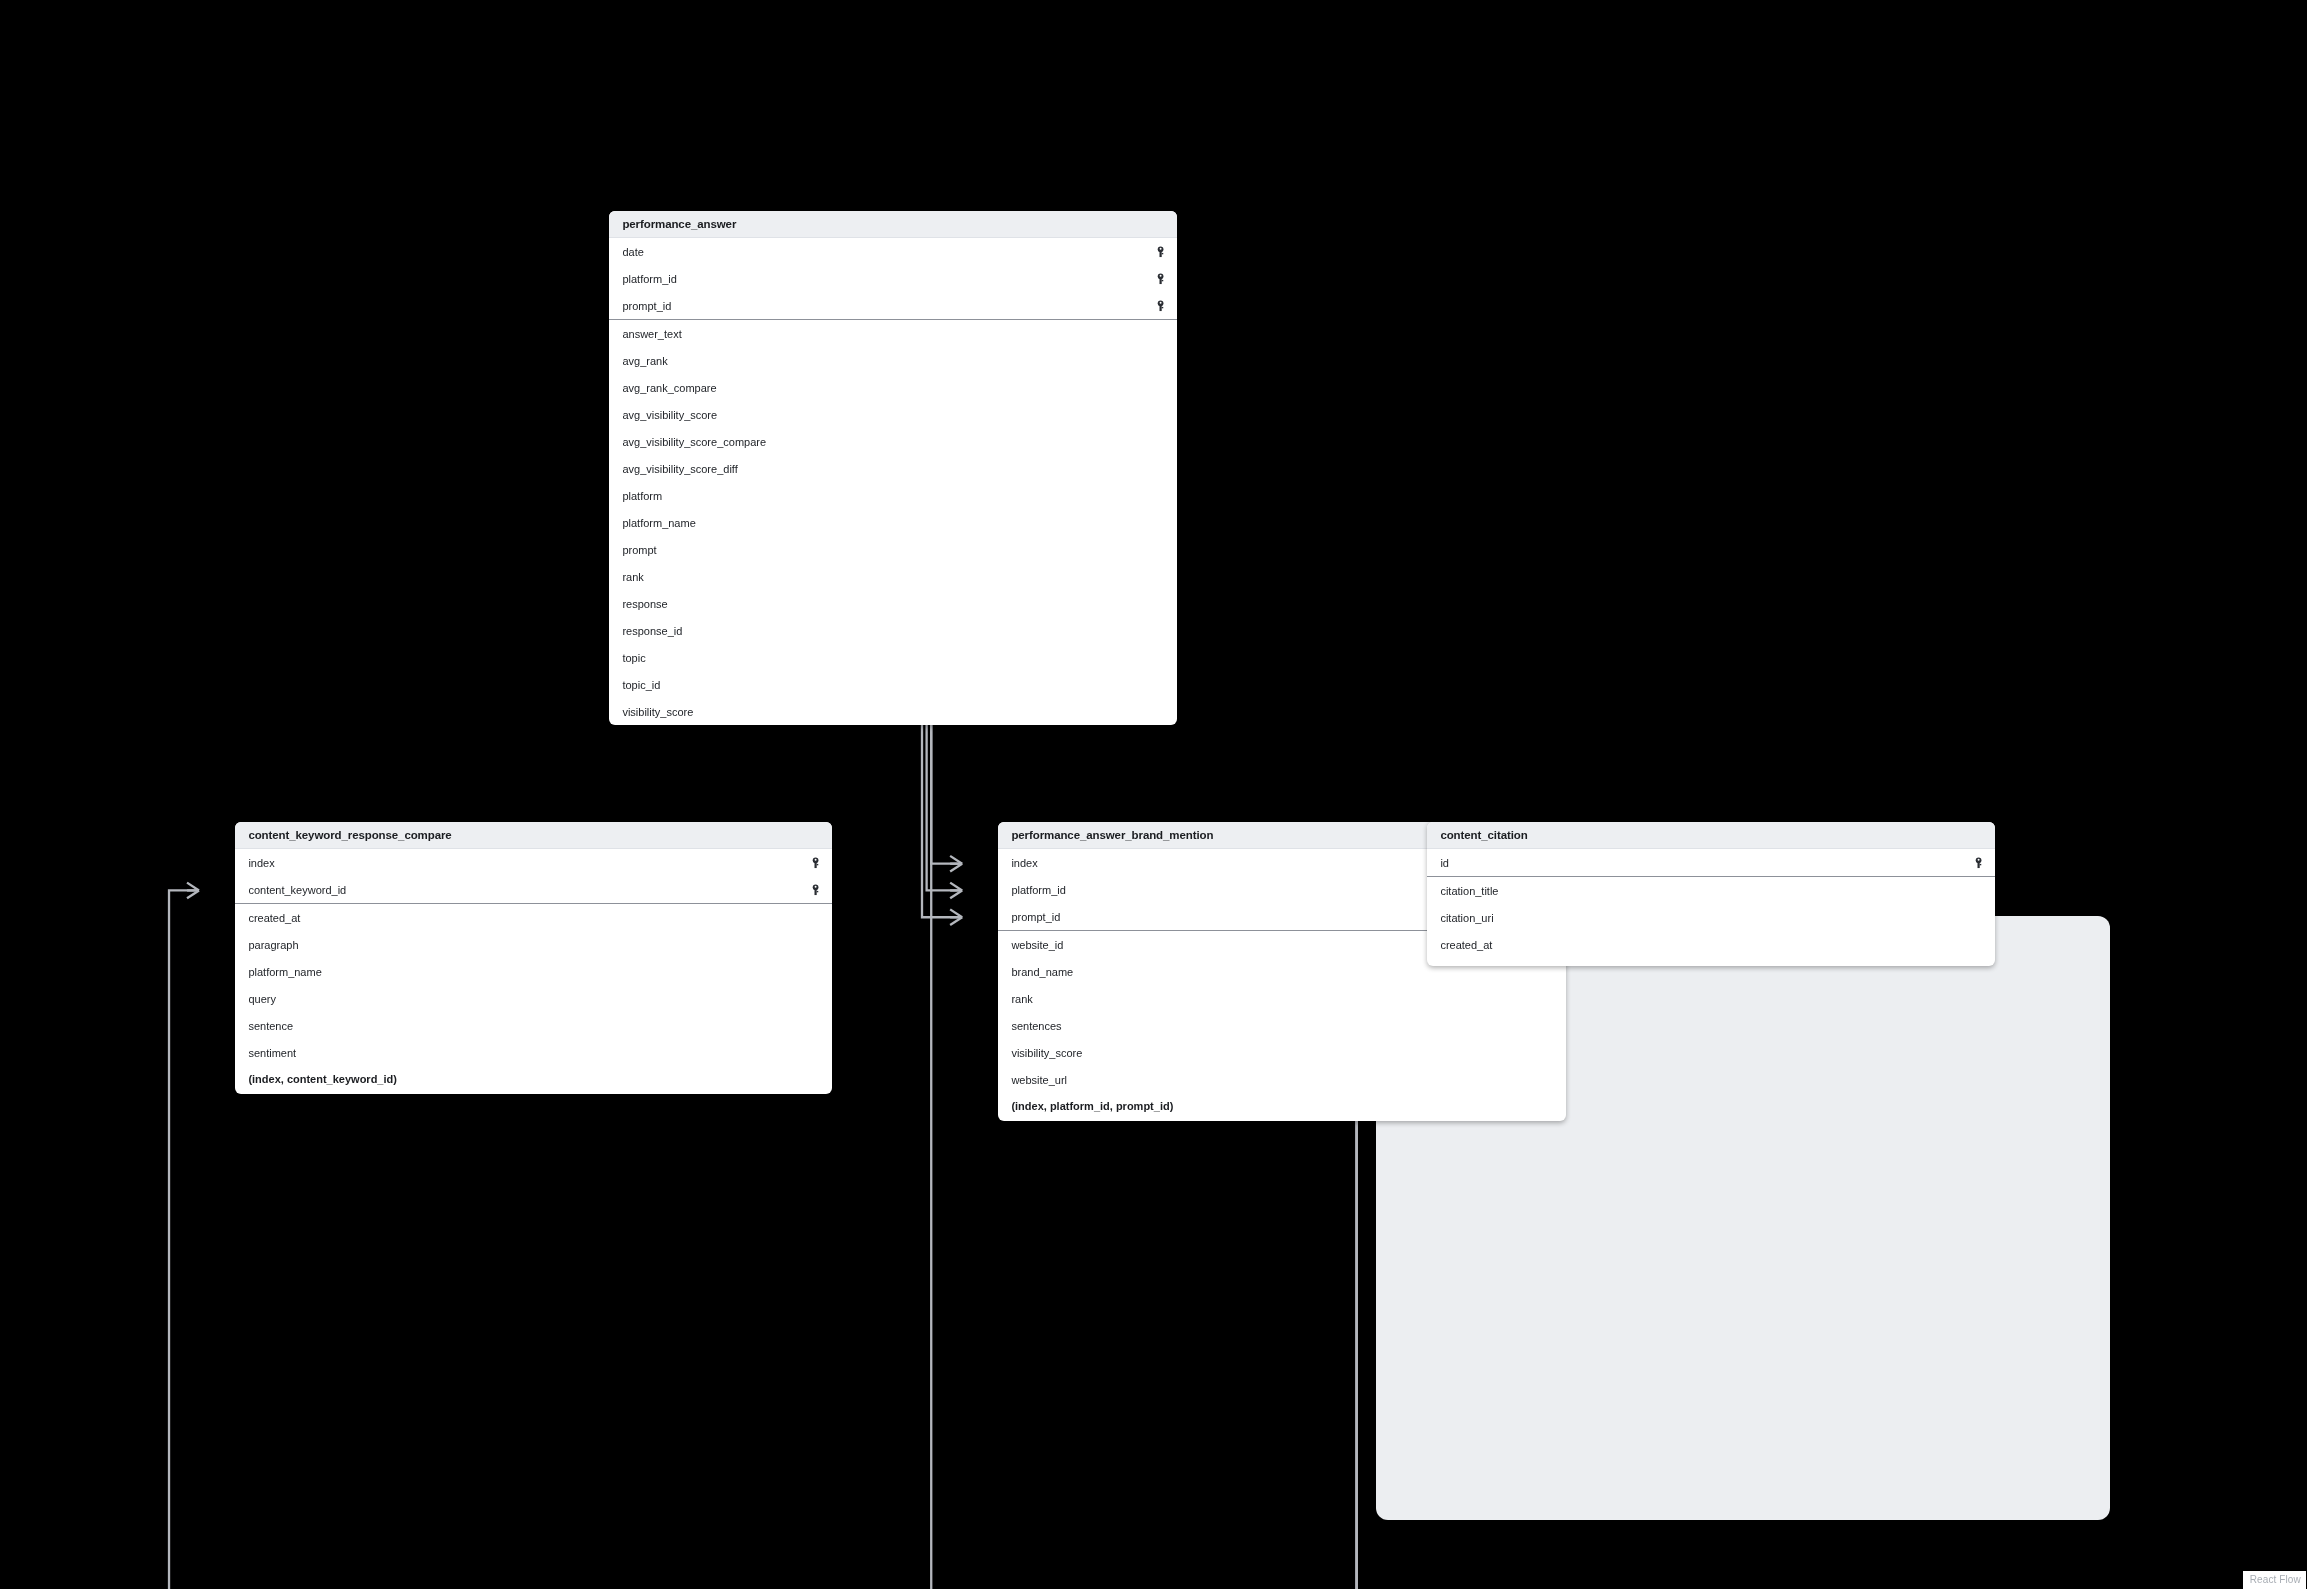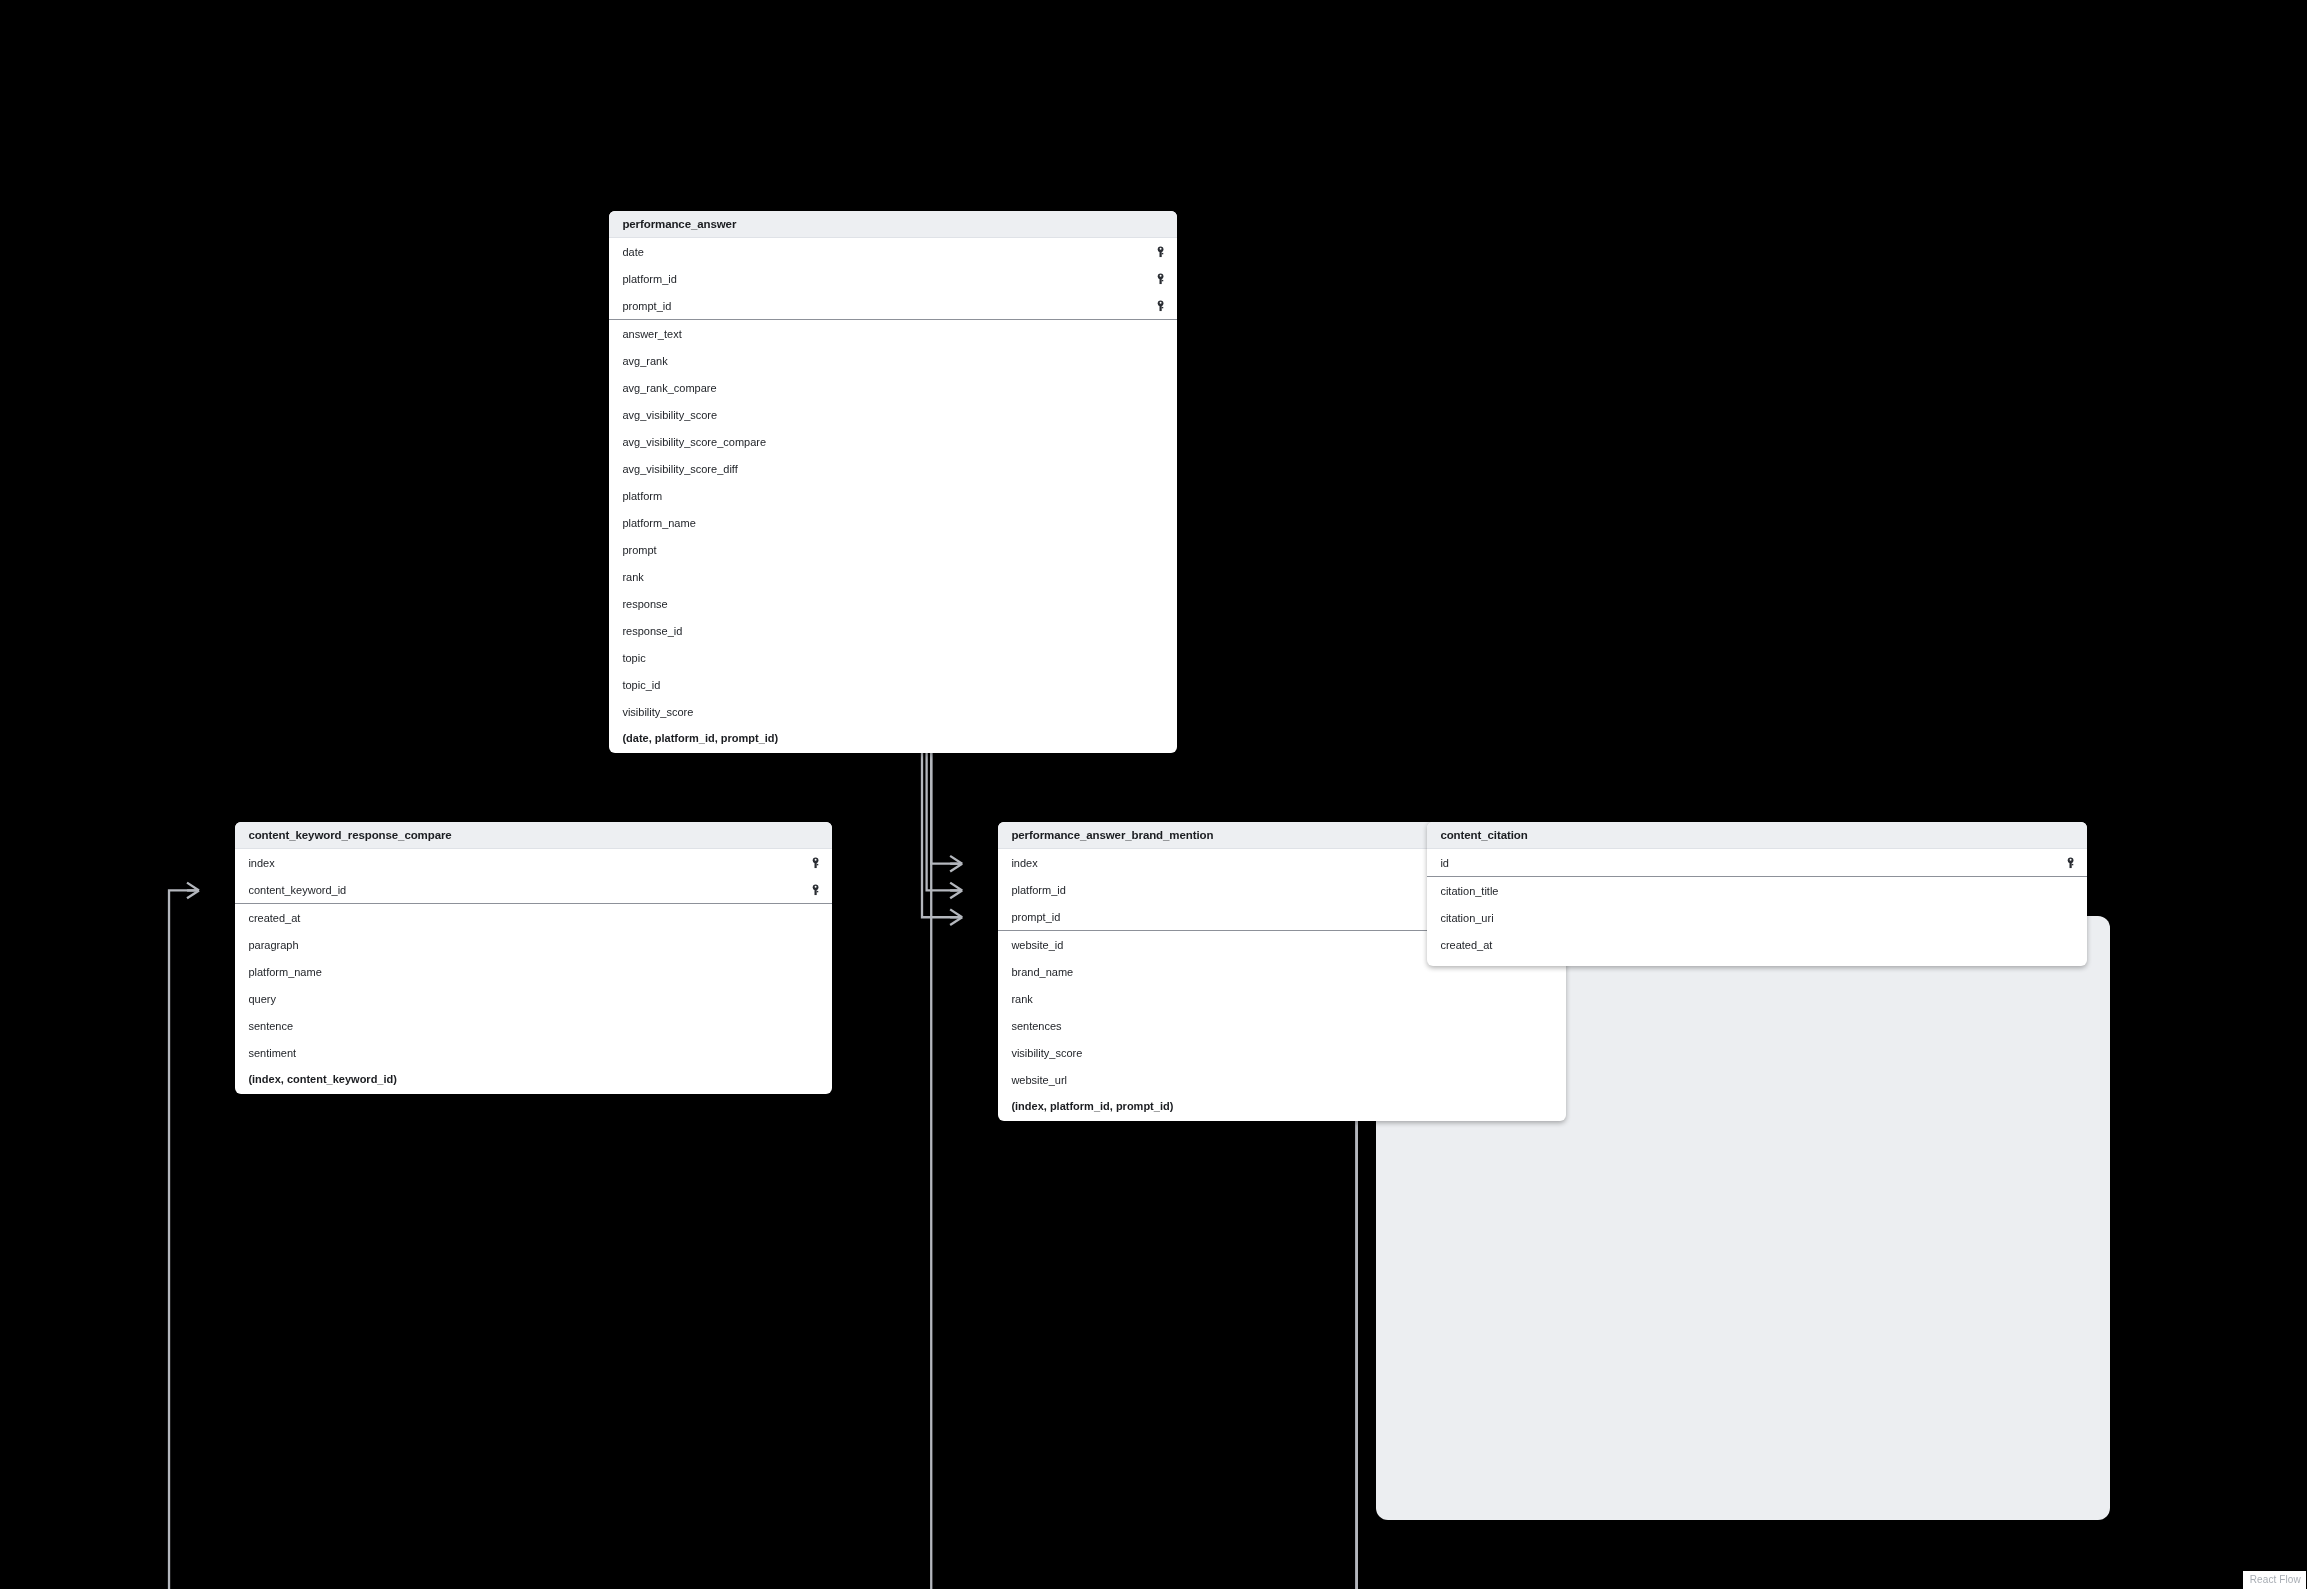--- a/index.html
+++ b/index.html
@@ -240,21 +240,20 @@
           </div>
           <div class="col-row">
             <span class="col-name">topic_id</span>
             <span class="col-icon"></span>
           </div>
           <div class="col-row">
             <span class="col-name">visibility_score</span>
             <span class="col-icon"></span>
           </div>
         </div>
-        <div class="tbl-footer">(date, platform_id, prompt_id)</div>
       </div>
       <div class="table-node" style="left: 199px; top: 822px; width: 597px;">
         <div class="tbl-header">content_keyword_response_compare</div>
         <div class="pk-block">
           <div class="col-row">
             <span class="col-name">index</span>
             <span class="col-icon">
               <svg width="9.2" height="12" viewBox="0 0 20 26">
                 <circle cx="10" cy="7" r="6.2" fill="#2a2d33"></circle>
                 <circle cx="10" cy="6" r="2.1" fill="#ffffff"></circle>
@@ -366,21 +365,21 @@
             <span class="col-name">visibility_score</span>
             <span class="col-icon"></span>
           </div>
           <div class="col-row">
             <span class="col-name">website_url</span>
             <span class="col-icon"></span>
           </div>
         </div>
         <div class="tbl-footer">(index, platform_id, prompt_id)</div>
       </div>
-      <div class="table-node" style="left: 1391px; top: 822px; width: 660px;">
+      <div class="table-node" style="left: 1391px; top: 822px; width: 568px;">
         <div class="tbl-header">content_citation</div>
         <div class="pk-block">
           <div class="col-row">
             <span class="col-name">id</span>
             <span class="col-icon">
               <svg width="9.2" height="12" viewBox="0 0 20 26">
                 <circle cx="10" cy="7" r="6.2" fill="#2a2d33"></circle>
                 <circle cx="10" cy="6" r="2.1" fill="#ffffff"></circle>
                 <rect x="7.6" y="11" width="4.8" height="13" fill="#2a2d33"></rect>
                 <rect x="12.4" y="15" width="3.4" height="3" fill="#2a2d33"></rect>

